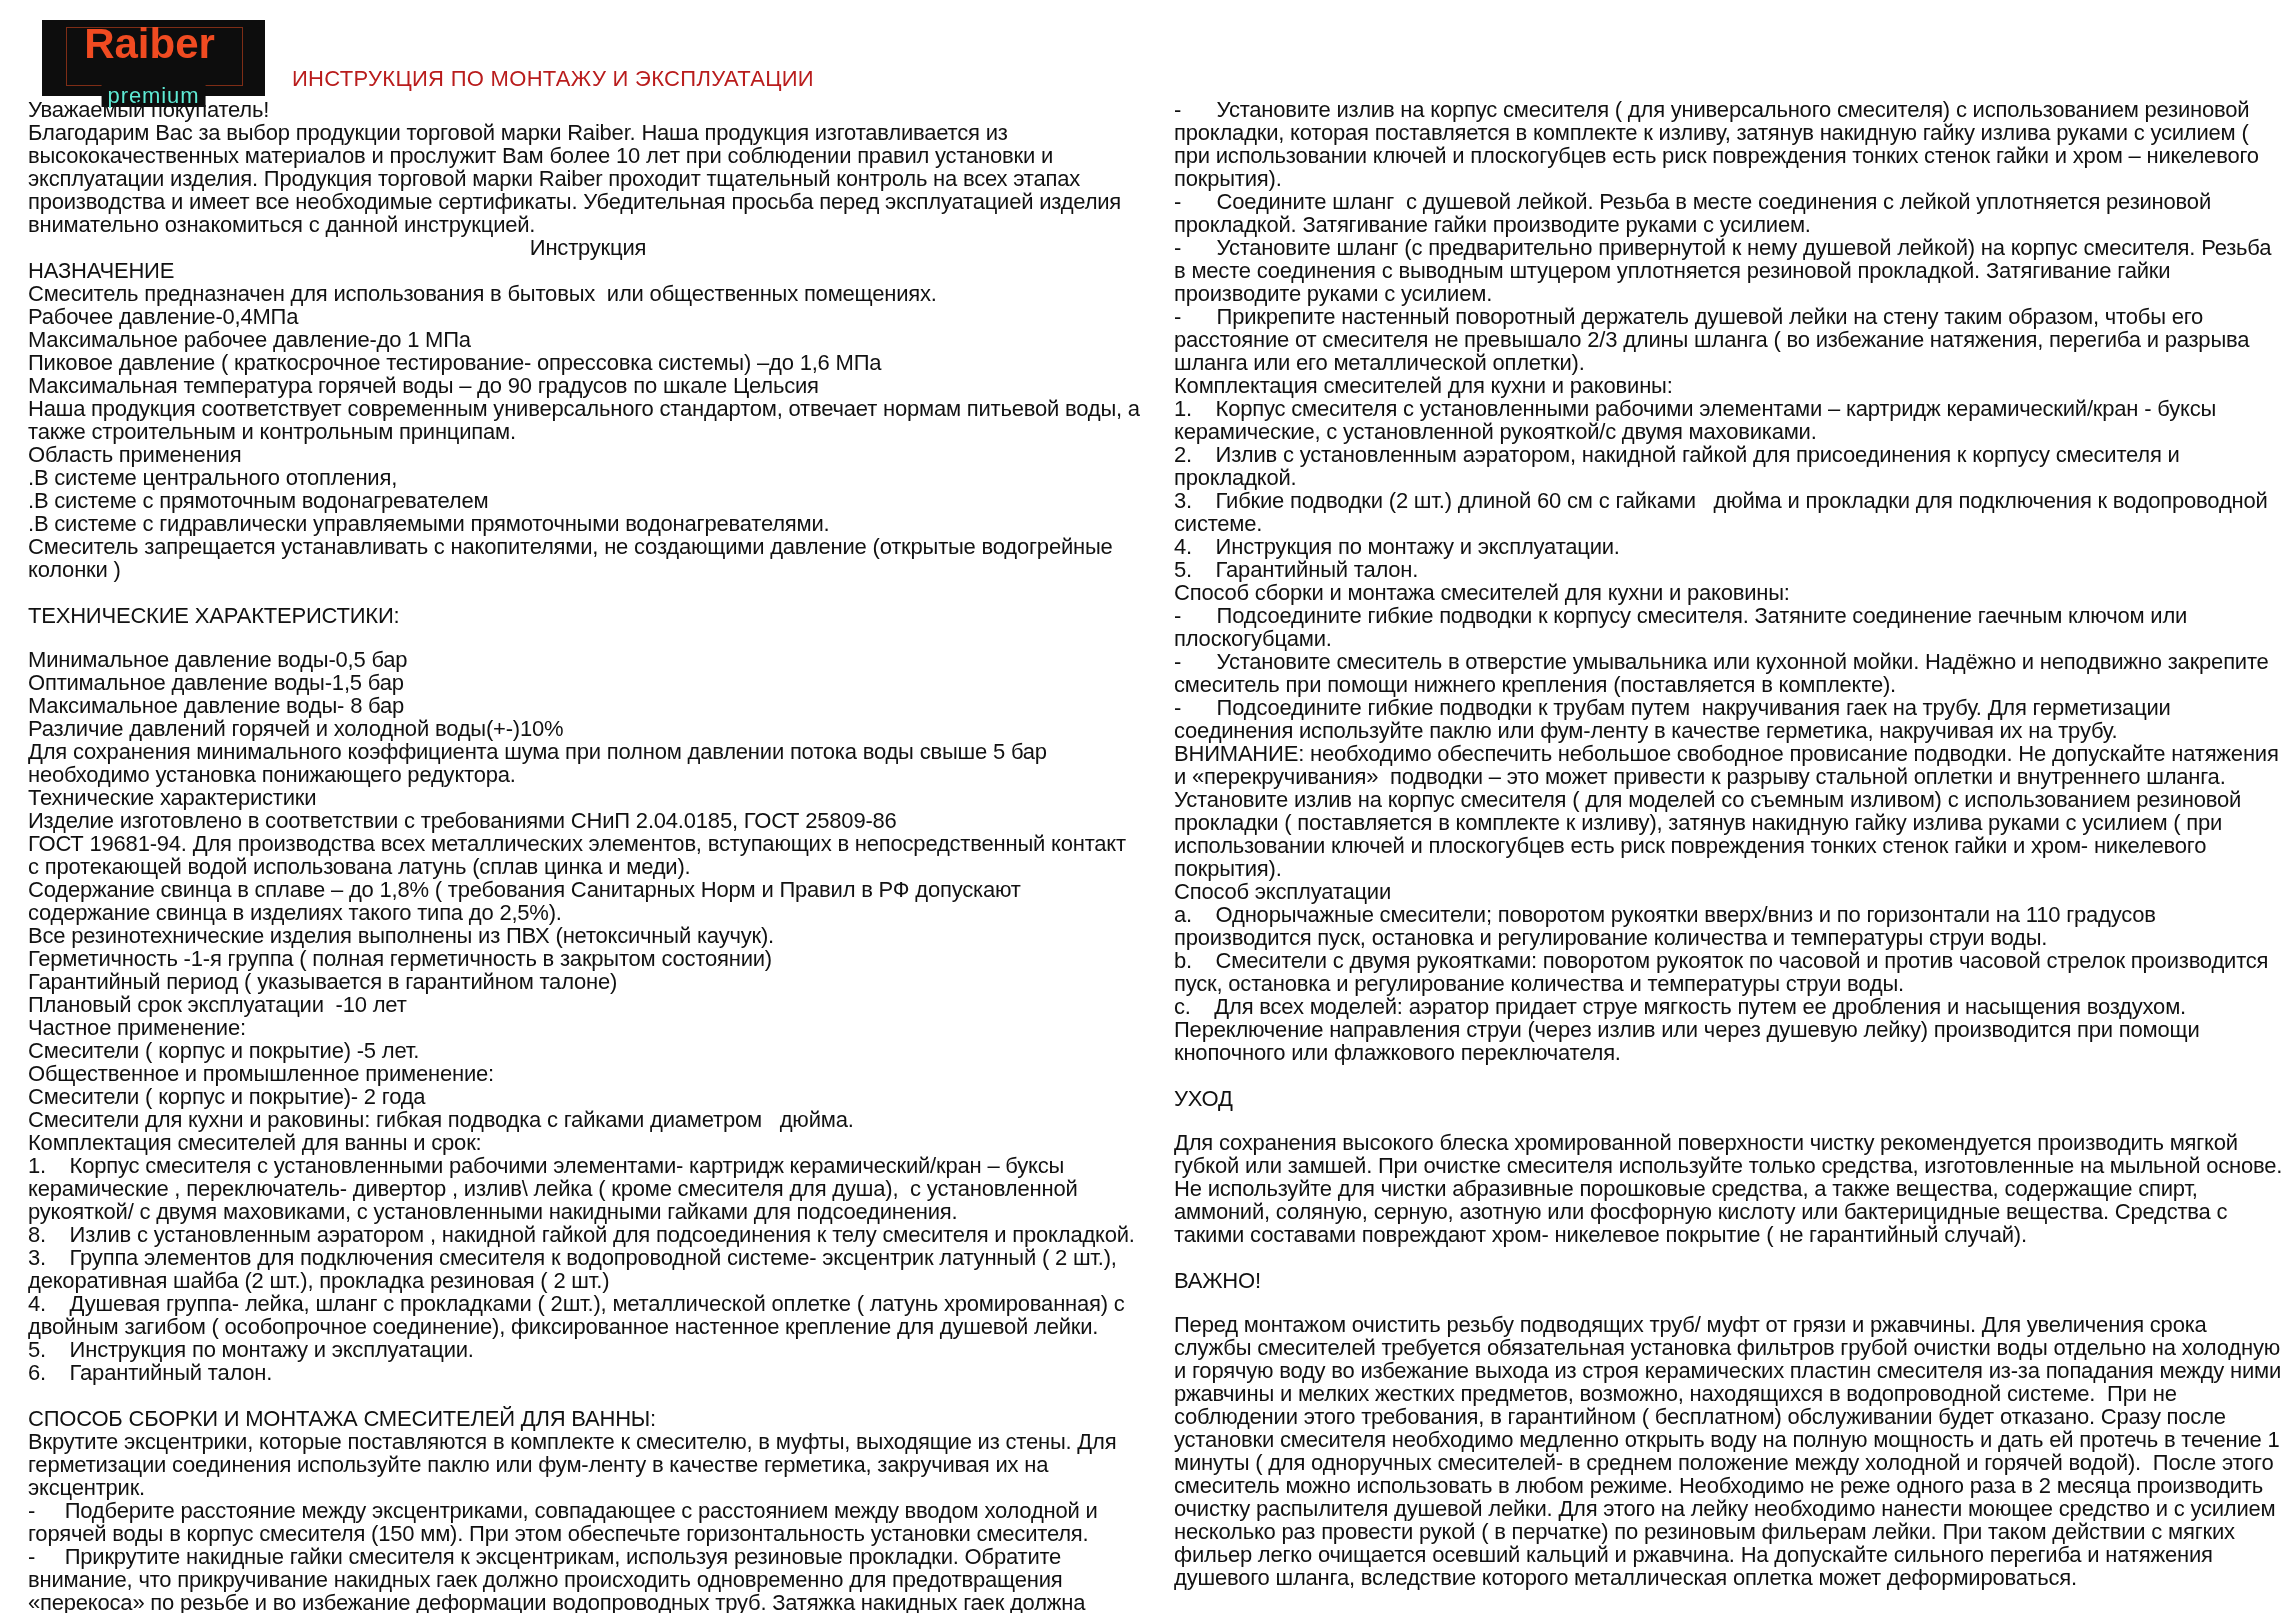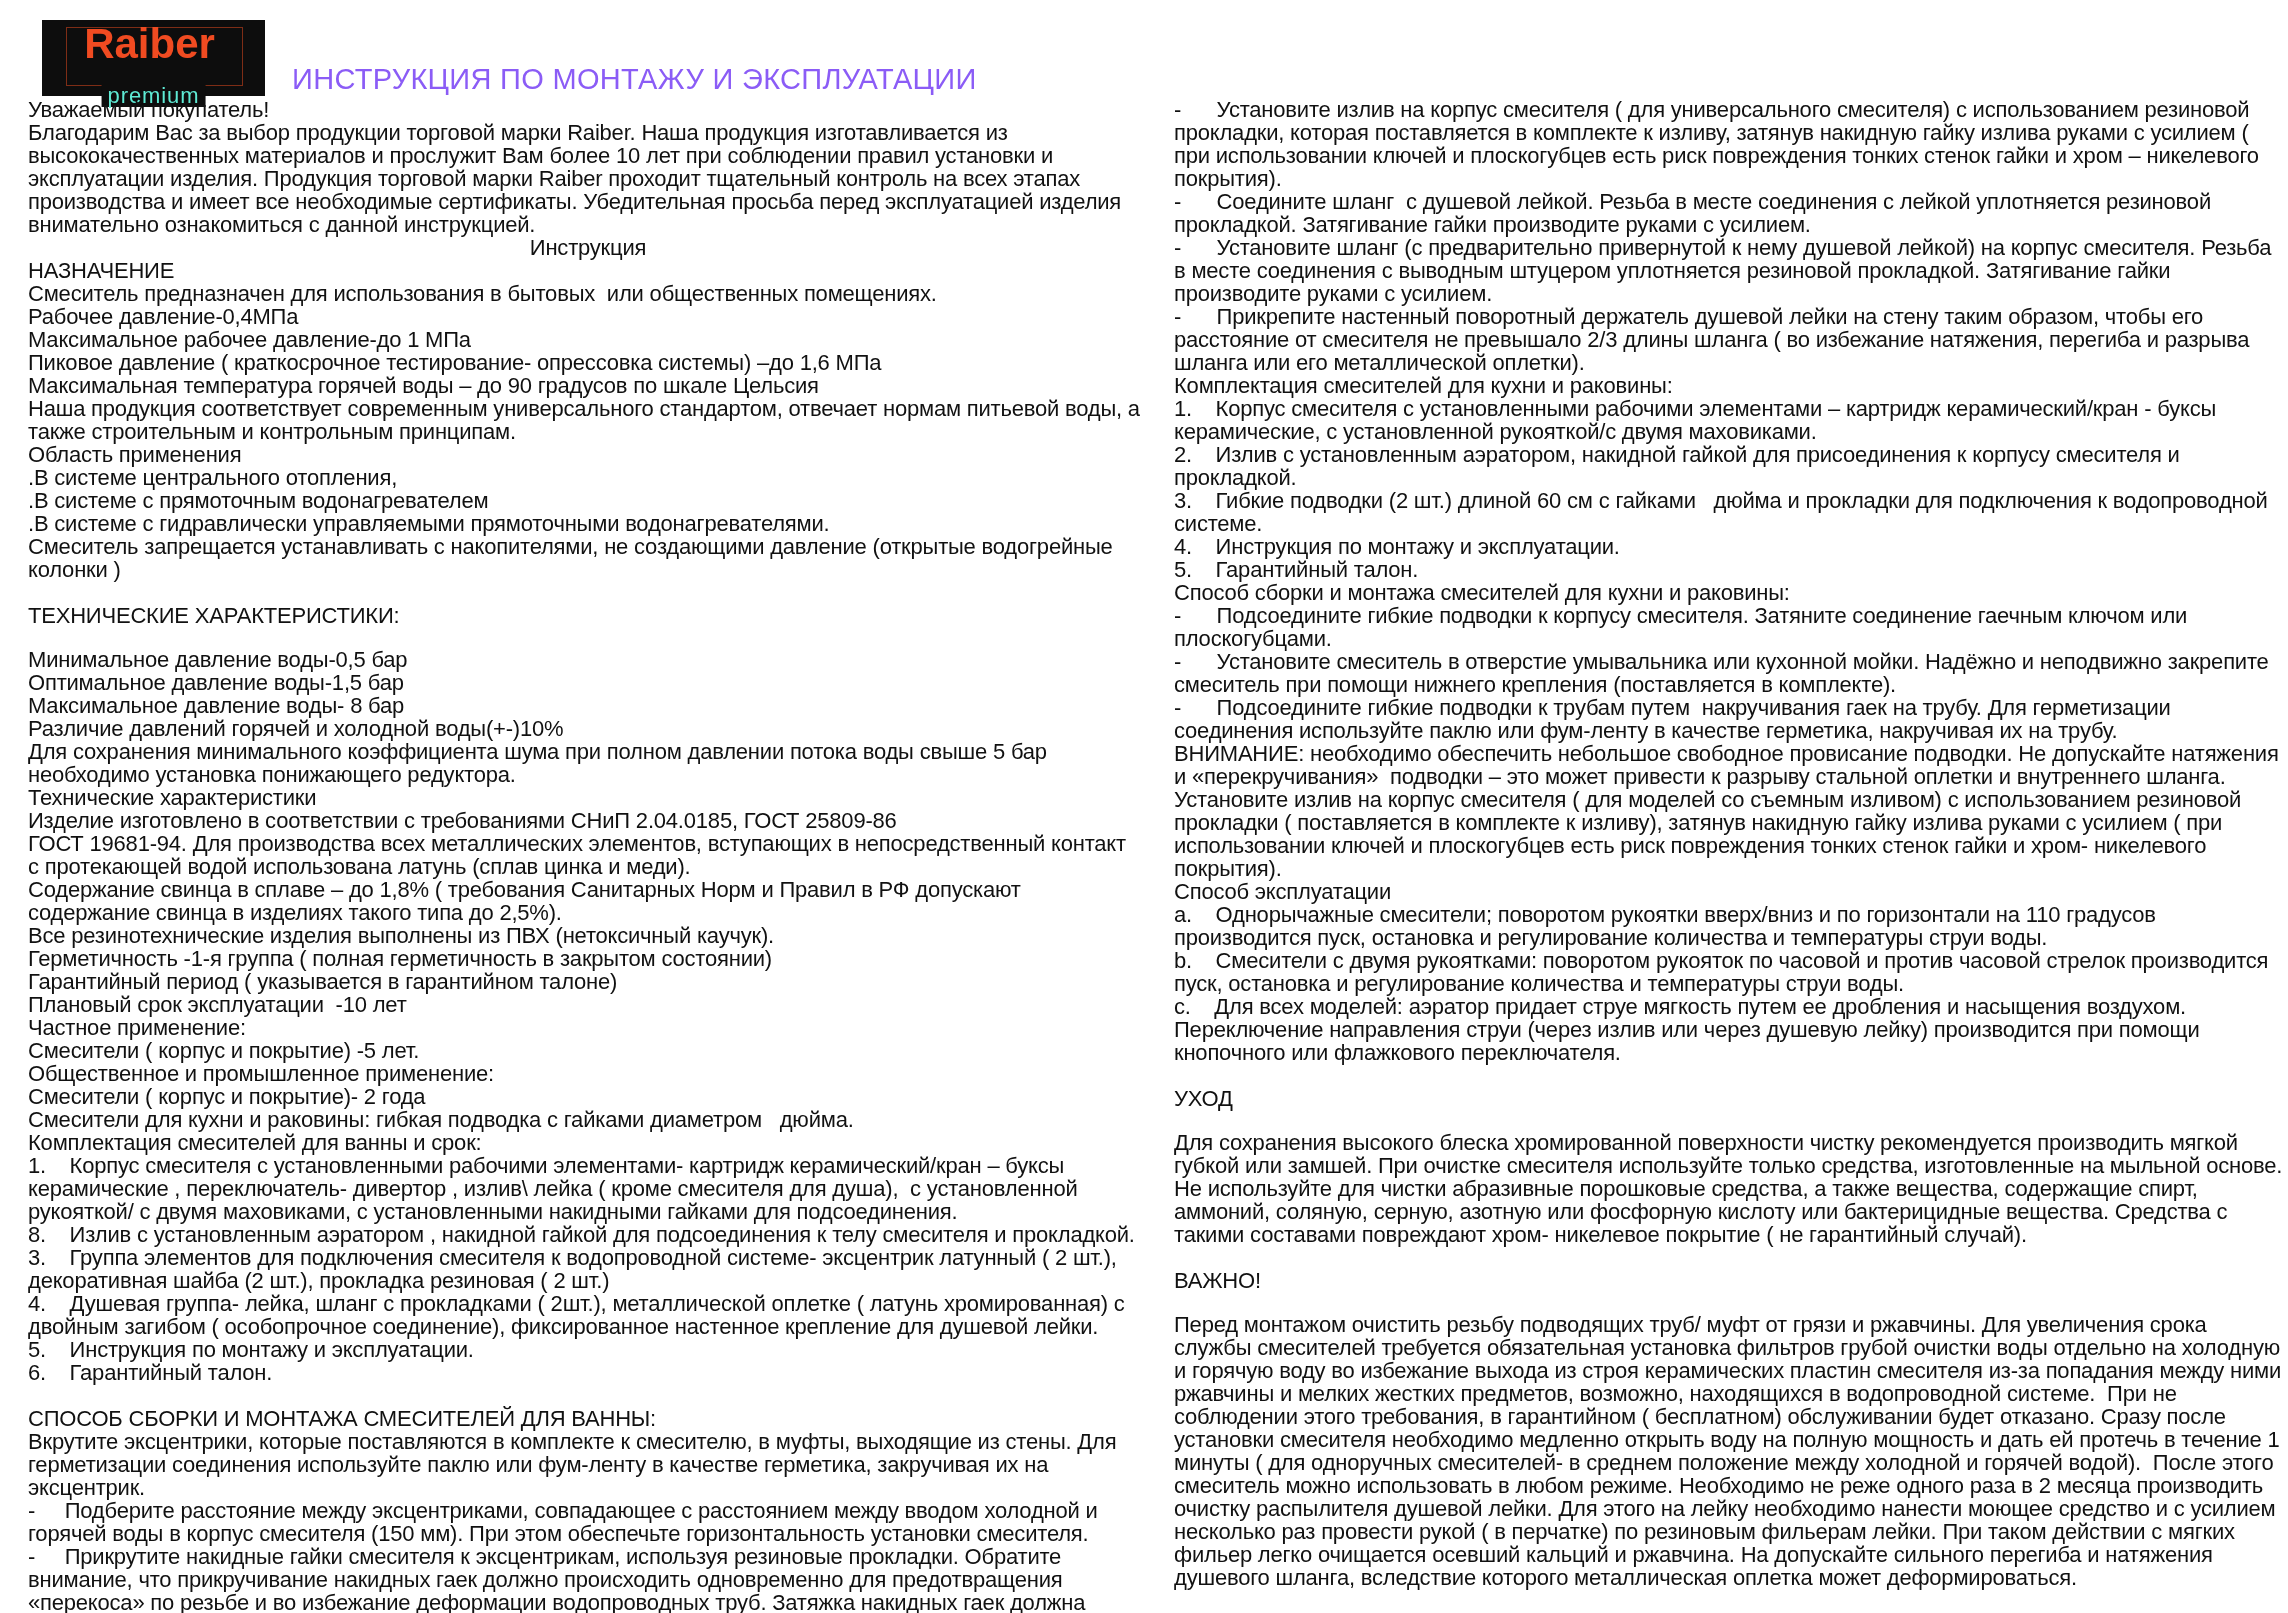--- a/index.html
+++ b/index.html
@@ -40,26 +40,26 @@
     padding: 0 6.5px;
     color: #5eead4;
     font-size: 22px;
     line-height: 22px;
     letter-spacing: 0.9px;
     white-space: nowrap;
   }
   .doc-title {
     position: absolute; left: 292px; top: 66px;
     margin: 0;
-    font-size: 29px;
+    font-size: 22px;
     font-weight: normal;
     line-height: 26px;
     letter-spacing: 0.3px;
     white-space: nowrap;
-    color: #8b5cf6;
+    color: #b91c1c;
   }
 
   
   .col {
     position: absolute; top: 98px;
     font-size: 22px;
     line-height: 23px;
     letter-spacing: -0.2px;
   }
   .col-left  { left: 28px;   width: 1120px; }

